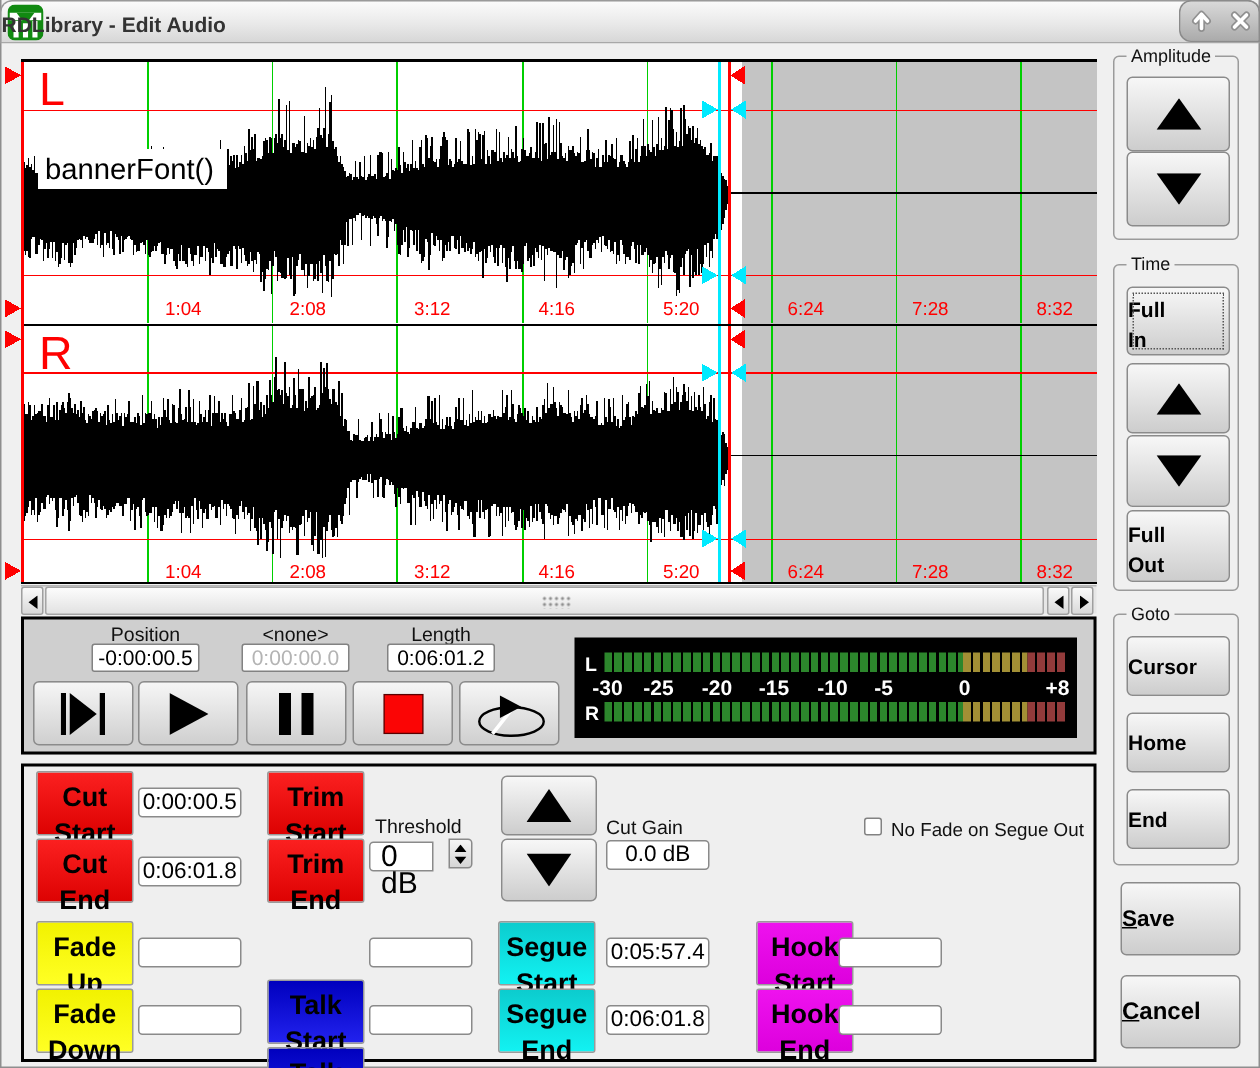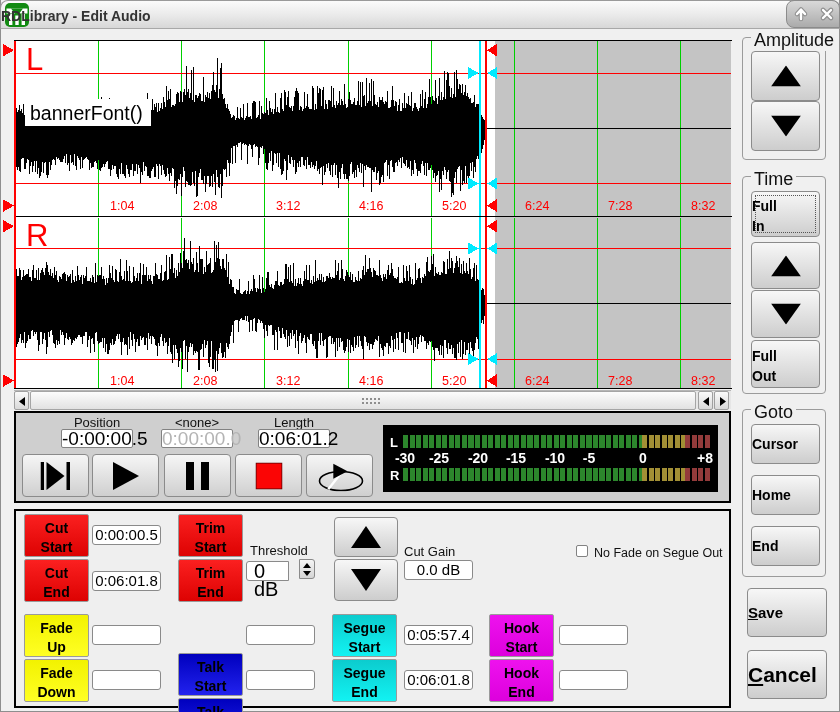--- a/index.html
+++ b/index.html
@@ -26,51 +26,51 @@
 #sthumb { position:absolute; left:16px; top:0px; width:666px; height:19px;
   background:linear-gradient(#fcfcfc,#e2e2e2); border:1px solid #a5a5a5; border-radius:2px; }
 #sgrip { position:absolute; left:330px; top:5px; width:20px; height:9px;
   background-image:radial-gradient(circle, #8f8f8f 1px, transparent 1.1px);
   background-size:4px 4px; }
 
 #tpanel { position:absolute; left:14px; top:411px; width:717px; height:92px;
   background:#cfcfcf; border:2px solid #000; }
 .tlabel { position:absolute; top:2px; font-size:13px; color:#111; }
 .tfield { position:absolute; top:16px; width:72px; height:19px; background:#fff;
-  border:1px solid #828282; border-radius:2px; font-size:19px; text-align:center; line-height:17px; color:#000;}
+  border:1px solid #828282; border-radius:2px; font-size:14px; text-align:center; line-height:17px; color:#000;}
 .tbtn { position:absolute; top:41px; width:67px; height:43px;
   background:linear-gradient(#f6f6f6,#cfcfcf); border:1px solid #8b8b8b; border-radius:4px; }
 .tbtn svg { position:absolute; left:50%; top:50%; transform:translate(-50%,-50%); }
 
 #meter { position:absolute; left:367px; top:12px; width:335px; height:67px; background:#000; color:#fff; }
 .mrow { position:absolute; left:20px; width:307px; height:13px; }
 .mlr { position:absolute; left:7px; font-size:13px; font-weight:bold; }
 .mseg { position:absolute; top:0; height:13px; }
 .g { background:repeating-linear-gradient(90deg,#2c862c 0 5.1px,#000 5.1px 6.55px); }
 .y { background:repeating-linear-gradient(90deg,#a28f35 0 5.1px,#000 5.1px 6.55px); }
 .r { background:repeating-linear-gradient(90deg,#933b3b 0 5.1px,#000 5.1px 6.55px); }
 .mnum { position:absolute; top:25px; transform:translateX(-50%); font-size:14px; font-weight:bold; }
 
 #mpanel { position:absolute; left:14px; top:509px; width:717px; height:199px;
   background:#efefef; border:2px solid #000; }
 .cbtn { position:absolute; width:65px; height:43px; border:1px solid #9a9a9a; border-radius:2px;
-  font-size:14px; font-weight:bold; color:#000; text-align:center; line-height:1.35; padding-top:4px; }
+  font-size:18px; font-weight:bold; color:#000; text-align:center; line-height:1.35; padding-top:4px; }
 .red { background:linear-gradient(#fb2020,#dd0202); }
 .yel { background:linear-gradient(#f2f200,#ffff24); }
 .blu { background:linear-gradient(#0000bE,#2222ee);margin-top:39px; }
 .cya { background:linear-gradient(#0cccce,#12f2f2); }
-.mag { background:linear-gradient(#ee12ee,#dd00dd); }
+.mag { background:linear-gradient(#ee12ee,#dd00dd);margin-left:15px; }
 .mfield { position:absolute; width:69px; height:20px; background:#fff; border:1px solid #8a8a8a;
   border-radius:3px; font-size:15px; text-align:center; line-height:18px; }
 .mlab { position:absolute; font-size:13px; color:#111; }
 .gbtn { position:absolute; background:linear-gradient(#f7f7f7,#cdcdcd); border:1px solid #8b8b8b;
   border-radius:4px; font-weight:bold; font-size:14px; color:#000; text-align:center; }
 
 .groupbox { position:absolute; border:1px solid #9b9b9b; border-radius:4px; }
-.gleg { position:absolute; top:-8px; left:8px; background:#f0f0f0; padding:0 3px; font-size:18px; color:#111; }
+.gleg { position:absolute; top:-8px; left:8px; background:#f0f0f0; padding:0 3px; font-size:12px; color:#111; }
 .rbtn { position:absolute; left:751px; width:69px; background:linear-gradient(#f7f7f7,#cdcdcd);
   border:1px solid #8b8b8b; border-radius:4px; font-weight:bold; font-size:14px; color:#000; text-align:left; }
 .rbtn svg, .gbtn svg { position:absolute; left:50%; top:50%; transform:translate(-50%,-50%); }
 u.k { text-decoration:underline; }
 </style></head>
 <body>
 <div id="win"></div>
 <svg id="wave" width="740" height="380" viewBox="0 32 740 380" shape-rendering="crispEdges">
 <rect x="14" y="40" width="717" height="349" fill="#ffffff"></rect>
 <rect x="494.5" y="40" width="236.5" height="349" fill="#c4c4c4"></rect>
@@ -356,13 +356,13 @@
 <div class="rbtn" style="top:340px;height:48px;line-height:1.45;padding-top:5px">Full<br>Out</div>
 
 <div class="groupbox" style="left:742px;top:409px;width:84px;height:168px">
     <div class="gleg">Goto</div>
   </div>
 <div class="rbtn" style="top:424px;height:40px;line-height:38px">Cursor</div>
 <div class="rbtn" style="top:475px;height:40px;line-height:38px">Home</div>
 <div class="rbtn" style="top:526px;height:40px;line-height:38px">End</div>
 
 <div class="rbtn" style="left:747px;top:588px;width:80px;height:49px;line-height:47px;font-size:15px"><u class="k">S</u>ave</div>
-<div class="rbtn" style="left:747px;top:650px;width:80px;height:49px;line-height:47px;font-size:21px"><u class="k">C</u>ancel</div>
+<div class="rbtn" style="left:747px;top:650px;width:80px;height:49px;line-height:47px;font-size:16px"><u class="k">C</u>ancel</div>
 
 </body></html>

